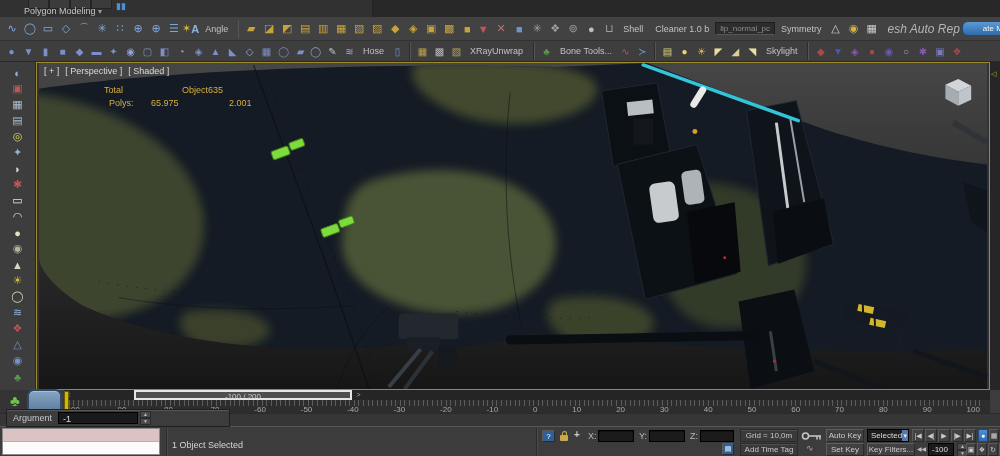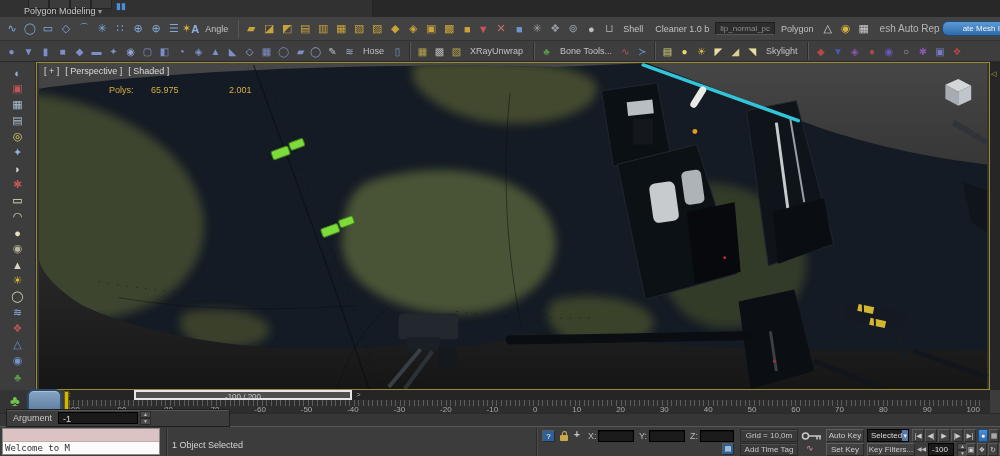--- a/index.html
+++ b/index.html
@@ -21,21 +21,21 @@
         display:flex;align-items:center;padding-left:4px;box-sizing:border-box;}
   .irow{display:flex;align-items:center;gap:2px;}
   .ti{display:inline-flex;align-items:center;justify-content:center;width:16px;height:18px;font-size:11px;}
   .ti2{display:inline-flex;align-items:center;justify-content:center;width:15px;height:16px;font-size:10px;}
   .sep{width:1px;height:18px;background:#2c2c2c;border-right:1px solid #565656;margin:0 4px;}
   .rlabel{font-size:9px;color:#c2c2c2;margin:0 6px;white-space:nowrap;}
   .sunken{background:#2d2d2d;border:1px solid #1f1f1f;border-bottom-color:#565656;color:#8d8d8d;
           font-size:8px;padding:1px 4px;white-space:nowrap;}
   #mesh-insp-btn{background:linear-gradient(#5b9bd5,#2f6aa8);border:1px solid #1d4b7c;color:#eef4fb;
           font-size:8px;padding:2px 20px;border-radius:6px;white-space:nowrap;}
-  #mesh-auto-label{font-size:10px;color:#b5b5b5;margin:0 2px 0 8px;white-space:nowrap;}
+  #mesh-auto-label{font-size:12px;color:#b5b5b5;margin:0 2px 0 8px;white-space:nowrap;font-style:italic;}
   
   #main{left:0;top:62px;width:1000px;height:328px;background:#2c2c2c;}
   #left-toolbar{left:0;top:0;width:36px;height:328px;background:#3d3d3d;border-right:1px solid #292929;
         display:flex;flex-direction:column;align-items:center;padding-top:3px;box-sizing:border-box;gap:1px;}
   .lti{display:flex;align-items:center;justify-content:center;width:24px;height:15px;font-size:11px;}
   #viewport{left:36px;top:0;width:954px;height:328px;border:1px solid #9b8b2e;box-sizing:border-box;background:#333;}
   #viewport svg{display:block;}
   #vp-label{left:44px;top:4px;font-size:9px;color:#dadada;display:flex;gap:6px;white-space:nowrap;}
   #vp-stats{left:62px;top:22px;font-size:9px;color:#d9ae3f;}
   #vp-stats .srow{display:grid;grid-template-columns:42px 78px 70px;line-height:13px;margin-left:47px;}
@@ -148,21 +148,21 @@
         <span class="ti" style="color: rgb(111, 148, 201);">■</span>
         <span class="ti" style="color: rgb(154, 160, 166);">✳</span>
         <span class="ti" style="color: rgb(154, 160, 166);">❖</span>
         <span class="ti" style="color: rgb(154, 160, 166);">⊚</span>
         <span class="ti" style="color: rgb(185, 191, 197);">●</span>
         <span class="ti" style="color: rgb(154, 160, 166);">⊔</span>
       </span>
     <span class="rlabel">Shell</span>
     <span class="rlabel">Cleaner 1.0 b</span>
     <span class="sunken">lip_normal_pc</span>
-    <span class="rlabel">Polygon</span>
+    <span class="rlabel">Symmetry</span>
     <span class="irow">
         <span class="ti" style="color: rgb(207, 211, 214);">△</span>
         <span class="ti" style="color: rgb(217, 178, 58);">◉</span>
         <span class="ti" style="color: rgb(204, 204, 204);">▦</span>
       </span>
     <span id="mesh-auto-label">esh Auto Rep</span>
     <span id="mesh-insp-btn">ate Mesh Insp</span>
   </div>
 
   <div class="abs" id="row2">
@@ -350,20 +350,25 @@
         </g>
       </svg>
     </div>
 
     <div class="abs" id="vp-label" style="z-index:4">
       <span>[ + ]</span>
       <span>[ Perspective ]</span>
       <span>[ Shaded ]</span>
     </div>
     <div class="abs" id="vp-stats" style="z-index:4">
+      <div class="shead">
+        <span></span>
+        <span>Total</span>
+        <span>Object635</span>
+      </div>
       <div>
 
       <div class="srow">
           <span>Polys:</span>
             <span>65.975</span>
             <span>2.001</span>
         </div>
         </div>
     </div>
 
@@ -415,21 +420,20 @@
     <span id="arg-field">-1</span>
     <span class="spinner">
         <span>▲</span>
         <span>▼</span>
       </span>
   </div>
 
   <div class="abs" id="statusbar">
     <div class="abs" id="listener">
       <div class="pink"></div>
-      <div class="white">Welcome to M</div>
     </div>
     <span class="abs stattext" style="left:172px;top:13px">1 Object Selected</span>
     <div class="abs vline" style="left:166px;top:1px;height:28px"></div>
     <div class="abs vline" style="left:536px;top:1px;height:28px"></div>
 
     <span class="abs minibtn" style="left:542px;top:3px;width:13px;height:12px;background:#2e5f96;color:#fff;font-size:8px">?</span>
     <span class="abs" style="left:560px;top:4px">
       <span style="display:block;width:8px;height:6px;background:#caa94e;border-radius:1px;position:relative;margin-top:4px">
         <span style="content:'';position:absolute;top:-4px;left:1.5px;width:5px;height:4px;border:1.2px solid #caa94e;border-bottom:none;border-radius:3px 3px 0 0;box-sizing:border-box"></span>
       </span>

